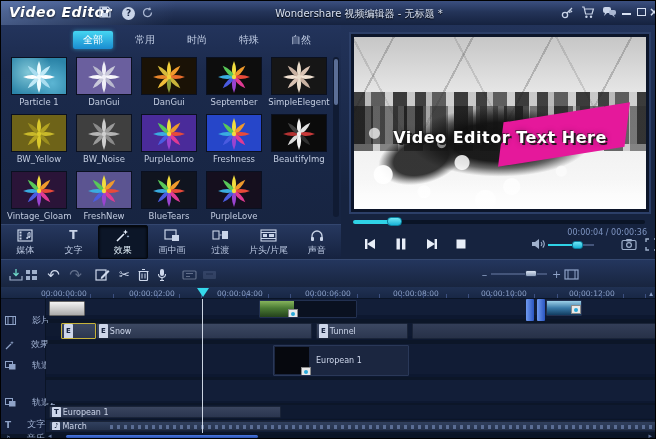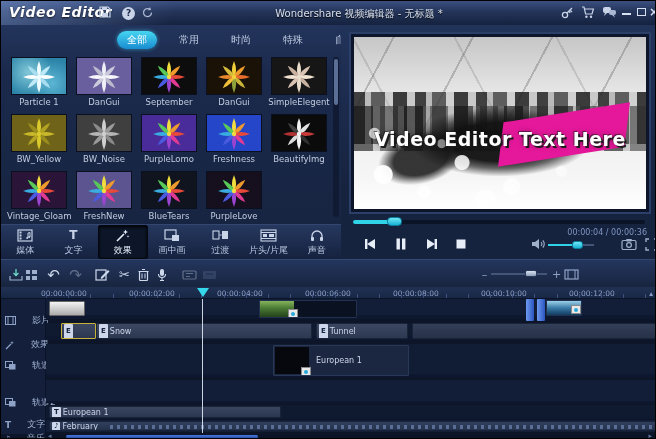--- a/index.html
+++ b/index.html
@@ -20,22 +20,22 @@
   .tb-ic { position:absolute; top:5px; width:15px; height:15px; color:#c9d4e8; text-align:center; line-height:14px; cursor:pointer; }
   .tb-title { position:absolute; left:180px; right:120px; top:6px; text-align:center; font-size:10px; color:#d8e1f2; text-shadow:0 1px 1px #000; }
   .win-min { position:absolute; left:621px; top:12px; width:9px; height:2px; background:#d8e1f2; cursor:pointer; }
   .win-max { position:absolute; left:636px; top:7px; width:9px; height:8px; border:1.5px solid #d8e1f2; cursor:pointer; }
   .win-close { position:absolute; left:648px; top:4px; font-size:12px; color:#d8e1f2; font-weight:bold; cursor:pointer; }
   
   .left-panel { position:absolute; left:0; top:24px; width:340px; height:234px;
     background: linear-gradient(180deg,#23345c 0%,#1b2a4c 20%,#16233f 100%); }
   .tabs { position:absolute; left:72px; top:6px; height:18px; display:flex; gap:12px; align-items:center; }
   .tab { padding:2px 10px; font-size:10px; color:#c3cfe6; cursor:pointer; white-space:nowrap; }
-  .tab.active { background:linear-gradient(180deg,#45d6f2,#1a8cd0); border-radius:9px; color:#fff;
-    box-shadow:0 0 4px rgba(60,200,240,.6);margin-left:44px; }
+  .tab.active { background:linear-gradient(180deg,#45d6f2,#1a8cd0); border-radius:2px; color:#fff;
+    box-shadow:0 0 4px rgba(60,200,240,.6); }
   .eff-grid { position:absolute; left:6px; top:32px; width:324px;
     display:grid; grid-template-columns:repeat(5,64px); grid-auto-rows:53px; row-gap:4px; column-gap:1px; }
   .eff-cell { text-align:center; cursor:pointer; }
   .eff-thumb { width:56px; height:38px; margin:0 auto; border:1px solid #0a1020; position:relative; overflow:hidden; }
   .eff-thumb.glow { background-image: radial-gradient(circle at 30% 40%, rgba(200,255,255,.55), transparent 55%),
                                       radial-gradient(circle at 75% 70%, rgba(140,230,255,.5), transparent 50%); }
   .eff-label { margin-top:2px; font-size:8.5px; color:#c2cce0; white-space:nowrap; overflow:hidden; }
   .vscroll { position:absolute; left:332px; top:32px; width:6px; height:160px; background:#101b33; border-radius:3px; }
   .vscroll .vthumb { position:absolute; left:1px; top:2px; width:4px; height:46px; background:#5b6e96; border-radius:2px; cursor:pointer; }
   .bottom-nav { position:absolute; left:0; top:199px; width:340px; height:35px;
@@ -59,21 +59,21 @@
       rgba(60,60,60,.85) 17px 31px, rgba(175,175,175,.45) 31px 39px, rgba(30,30,30,.9) 39px 53px, rgba(150,150,150,.4) 53px 61px); }
   .pv-city2 { position:absolute; left:0; right:0; top:40%; height:26%; opacity:.7;
     background:repeating-linear-gradient(90deg, rgba(20,20,20,.9) 0 19px, rgba(110,110,110,.4) 19px 26px, rgba(45,45,45,.8) 26px 44px, rgba(140,140,140,.35) 44px 50px); }
   .pv-splat { position:absolute; left:18%; top:40%; width:64%; height:42%;
     background:radial-gradient(ellipse at 50% 50%, rgba(18,18,18,.96) 0 38%, rgba(25,25,25,.65) 52%, transparent 68%); }
   .pv-splat2 { position:absolute; left:8%; top:55%; width:30%; height:30%; transform:rotate(-15deg);
     background:radial-gradient(ellipse, rgba(20,20,20,.85) 0 45%, transparent 70%); }
   .pv-pink { position:absolute; left:50%; top:44%; width:44%; height:25%;
     background:#e5189b; transform:rotate(-9deg) skewX(-16deg); }
   .pv-title { position:absolute; left:0; right:0; top:53%; text-align:center;
-    font-size:19px; font-weight:bold; color:#fff; letter-spacing:.5px;
+    font-size:16px; font-weight:bold; color:#fff; letter-spacing:.5px;
     text-shadow:2px 2px 0 rgba(25,25,25,.95), -1px -1px 0 rgba(25,25,25,.6), 0 0 6px rgba(0,0,0,.4); }
   .pv-bokeh { position:absolute; inset:0;
     background:
       radial-gradient(circle at 10% 80%, rgba(255,255,255,.95) 0 9px, transparent 10px),
       radial-gradient(circle at 24% 90%, rgba(255,255,255,.8) 0 6px, transparent 7px),
       radial-gradient(circle at 7% 56%, rgba(255,255,255,.7) 0 5px, transparent 6px),
       radial-gradient(circle at 37% 73%, rgba(255,255,255,.85) 0 7px, transparent 8px),
       radial-gradient(circle at 54% 87%, rgba(255,255,255,.75) 0 8px, transparent 9px),
       radial-gradient(circle at 71% 78%, rgba(255,255,255,.55) 0 5px, transparent 6px),
       radial-gradient(circle at 30% 62%, rgba(255,255,255,.5) 0 4px, transparent 5px),
@@ -245,54 +245,54 @@
                 <path d="M0 1 Q4.2 -6 0 -16 Q-4.2 -6 0 1 Z" fill="#c9c9da" transform="rotate(225)"></path>
                 <path d="M0 1 Q4.2 -6 0 -16 Q-4.2 -6 0 1 Z" fill="#f7f7fb" transform="rotate(270)"></path>
                 <path d="M0 1 Q4.2 -6 0 -16 Q-4.2 -6 0 1 Z" fill="#b9b9ce" transform="rotate(315)"></path>
                 <circle r="2.2" fill="#efeff7"></circle>
               </g>
             </svg>
           </div>
           <div class="eff-label">DanGui</div>
         </div>
         <div class="eff-cell">
+          <div class="eff-thumb" style="background-color: rgb(26, 18, 6);">
+            <svg width="54" height="36" viewBox="0 0 54 36">
+              <g transform="translate(27,19)">
+                <path d="M0 1 Q4.2 -6 0 -16 Q-4.2 -6 0 1 Z" fill="#f2cf3a" transform="rotate(0)"></path>
+                <path d="M0 1 Q4.2 -6 0 -16 Q-4.2 -6 0 1 Z" fill="#ef9a2c" transform="rotate(45)"></path>
+                <path d="M0 1 Q4.2 -6 0 -16 Q-4.2 -6 0 1 Z" fill="#e86d2c" transform="rotate(90)"></path>
+                <path d="M0 1 Q4.2 -6 0 -16 Q-4.2 -6 0 1 Z" fill="#c9b43a" transform="rotate(135)"></path>
+                <path d="M0 1 Q4.2 -6 0 -16 Q-4.2 -6 0 1 Z" fill="#8fa33c" transform="rotate(180)"></path>
+                <path d="M0 1 Q4.2 -6 0 -16 Q-4.2 -6 0 1 Z" fill="#f0bf3a" transform="rotate(225)"></path>
+                <path d="M0 1 Q4.2 -6 0 -16 Q-4.2 -6 0 1 Z" fill="#e8862c" transform="rotate(270)"></path>
+                <path d="M0 1 Q4.2 -6 0 -16 Q-4.2 -6 0 1 Z" fill="#d6ba3c" transform="rotate(315)"></path>
+                <circle r="2.2" fill="#f2cf3a"></circle>
+              </g>
+            </svg>
+          </div>
+          <div class="eff-label">DanGui</div>
+        </div>
+        <div class="eff-cell">
           <div class="eff-thumb" style="background-color: rgb(13, 13, 13);">
             <svg width="54" height="36" viewBox="0 0 54 36">
               <g transform="translate(27,19)">
                 <path d="M0 1 Q4.2 -6 0 -16 Q-4.2 -6 0 1 Z" fill="#f2dd3f" transform="rotate(0)"></path>
                 <path d="M0 1 Q4.2 -6 0 -16 Q-4.2 -6 0 1 Z" fill="#ef9a2c" transform="rotate(45)"></path>
                 <path d="M0 1 Q4.2 -6 0 -16 Q-4.2 -6 0 1 Z" fill="#e84a3a" transform="rotate(90)"></path>
                 <path d="M0 1 Q4.2 -6 0 -16 Q-4.2 -6 0 1 Z" fill="#e03a93" transform="rotate(135)"></path>
                 <path d="M0 1 Q4.2 -6 0 -16 Q-4.2 -6 0 1 Z" fill="#9a44d0" transform="rotate(180)"></path>
                 <path d="M0 1 Q4.2 -6 0 -16 Q-4.2 -6 0 1 Z" fill="#4a5be0" transform="rotate(225)"></path>
                 <path d="M0 1 Q4.2 -6 0 -16 Q-4.2 -6 0 1 Z" fill="#3aace0" transform="rotate(270)"></path>
                 <path d="M0 1 Q4.2 -6 0 -16 Q-4.2 -6 0 1 Z" fill="#58c858" transform="rotate(315)"></path>
                 <circle r="2.2" fill="#f2dd3f"></circle>
               </g>
             </svg>
           </div>
           <div class="eff-label">September</div>
-        </div>
-        <div class="eff-cell">
-          <div class="eff-thumb" style="background-color: rgb(26, 18, 6);">
-            <svg width="54" height="36" viewBox="0 0 54 36">
-              <g transform="translate(27,19)">
-                <path d="M0 1 Q4.2 -6 0 -16 Q-4.2 -6 0 1 Z" fill="#f2cf3a" transform="rotate(0)"></path>
-                <path d="M0 1 Q4.2 -6 0 -16 Q-4.2 -6 0 1 Z" fill="#ef9a2c" transform="rotate(45)"></path>
-                <path d="M0 1 Q4.2 -6 0 -16 Q-4.2 -6 0 1 Z" fill="#e86d2c" transform="rotate(90)"></path>
-                <path d="M0 1 Q4.2 -6 0 -16 Q-4.2 -6 0 1 Z" fill="#c9b43a" transform="rotate(135)"></path>
-                <path d="M0 1 Q4.2 -6 0 -16 Q-4.2 -6 0 1 Z" fill="#8fa33c" transform="rotate(180)"></path>
-                <path d="M0 1 Q4.2 -6 0 -16 Q-4.2 -6 0 1 Z" fill="#f0bf3a" transform="rotate(225)"></path>
-                <path d="M0 1 Q4.2 -6 0 -16 Q-4.2 -6 0 1 Z" fill="#e8862c" transform="rotate(270)"></path>
-                <path d="M0 1 Q4.2 -6 0 -16 Q-4.2 -6 0 1 Z" fill="#d6ba3c" transform="rotate(315)"></path>
-                <circle r="2.2" fill="#f2cf3a"></circle>
-              </g>
-            </svg>
-          </div>
-          <div class="eff-label">DanGui</div>
         </div>
         <div class="eff-cell">
           <div class="eff-thumb" style="background-color: rgb(22, 22, 22);">
             <svg width="54" height="36" viewBox="0 0 54 36">
               <g transform="translate(27,19)">
                 <path d="M0 1 Q4.2 -6 0 -16 Q-4.2 -6 0 1 Z" fill="#eadcca" transform="rotate(0)"></path>
                 <path d="M0 1 Q4.2 -6 0 -16 Q-4.2 -6 0 1 Z" fill="#d9c2b2" transform="rotate(45)"></path>
                 <path d="M0 1 Q4.2 -6 0 -16 Q-4.2 -6 0 1 Z" fill="#f2e2d2" transform="rotate(90)"></path>
                 <path d="M0 1 Q4.2 -6 0 -16 Q-4.2 -6 0 1 Z" fill="#c9b2a2" transform="rotate(135)"></path>
                 <path d="M0 1 Q4.2 -6 0 -16 Q-4.2 -6 0 1 Z" fill="#eadcca" transform="rotate(180)"></path>
@@ -757,21 +757,21 @@
       </div>
 
       <div class="row row-t2"></div>
 
       <div class="row row-text">
         <div class="clip clip-text"><span class="badge">T</span><span>European 1</span></div>
       </div>
 
       <div class="row row-music">
         <div class="clip clip-music">
-          <span class="badge">♪</span><span>February</span>
+          <span class="badge">♪</span><span>March</span>
           <div class="wave"></div>
         </div>
       </div>
     </div>
 
     <div class="playhead-tri"></div>
     <div class="playhead-line"></div>
 
     <div class="hscroll">
       <span class="arr" style="left:2px">◂</span>

